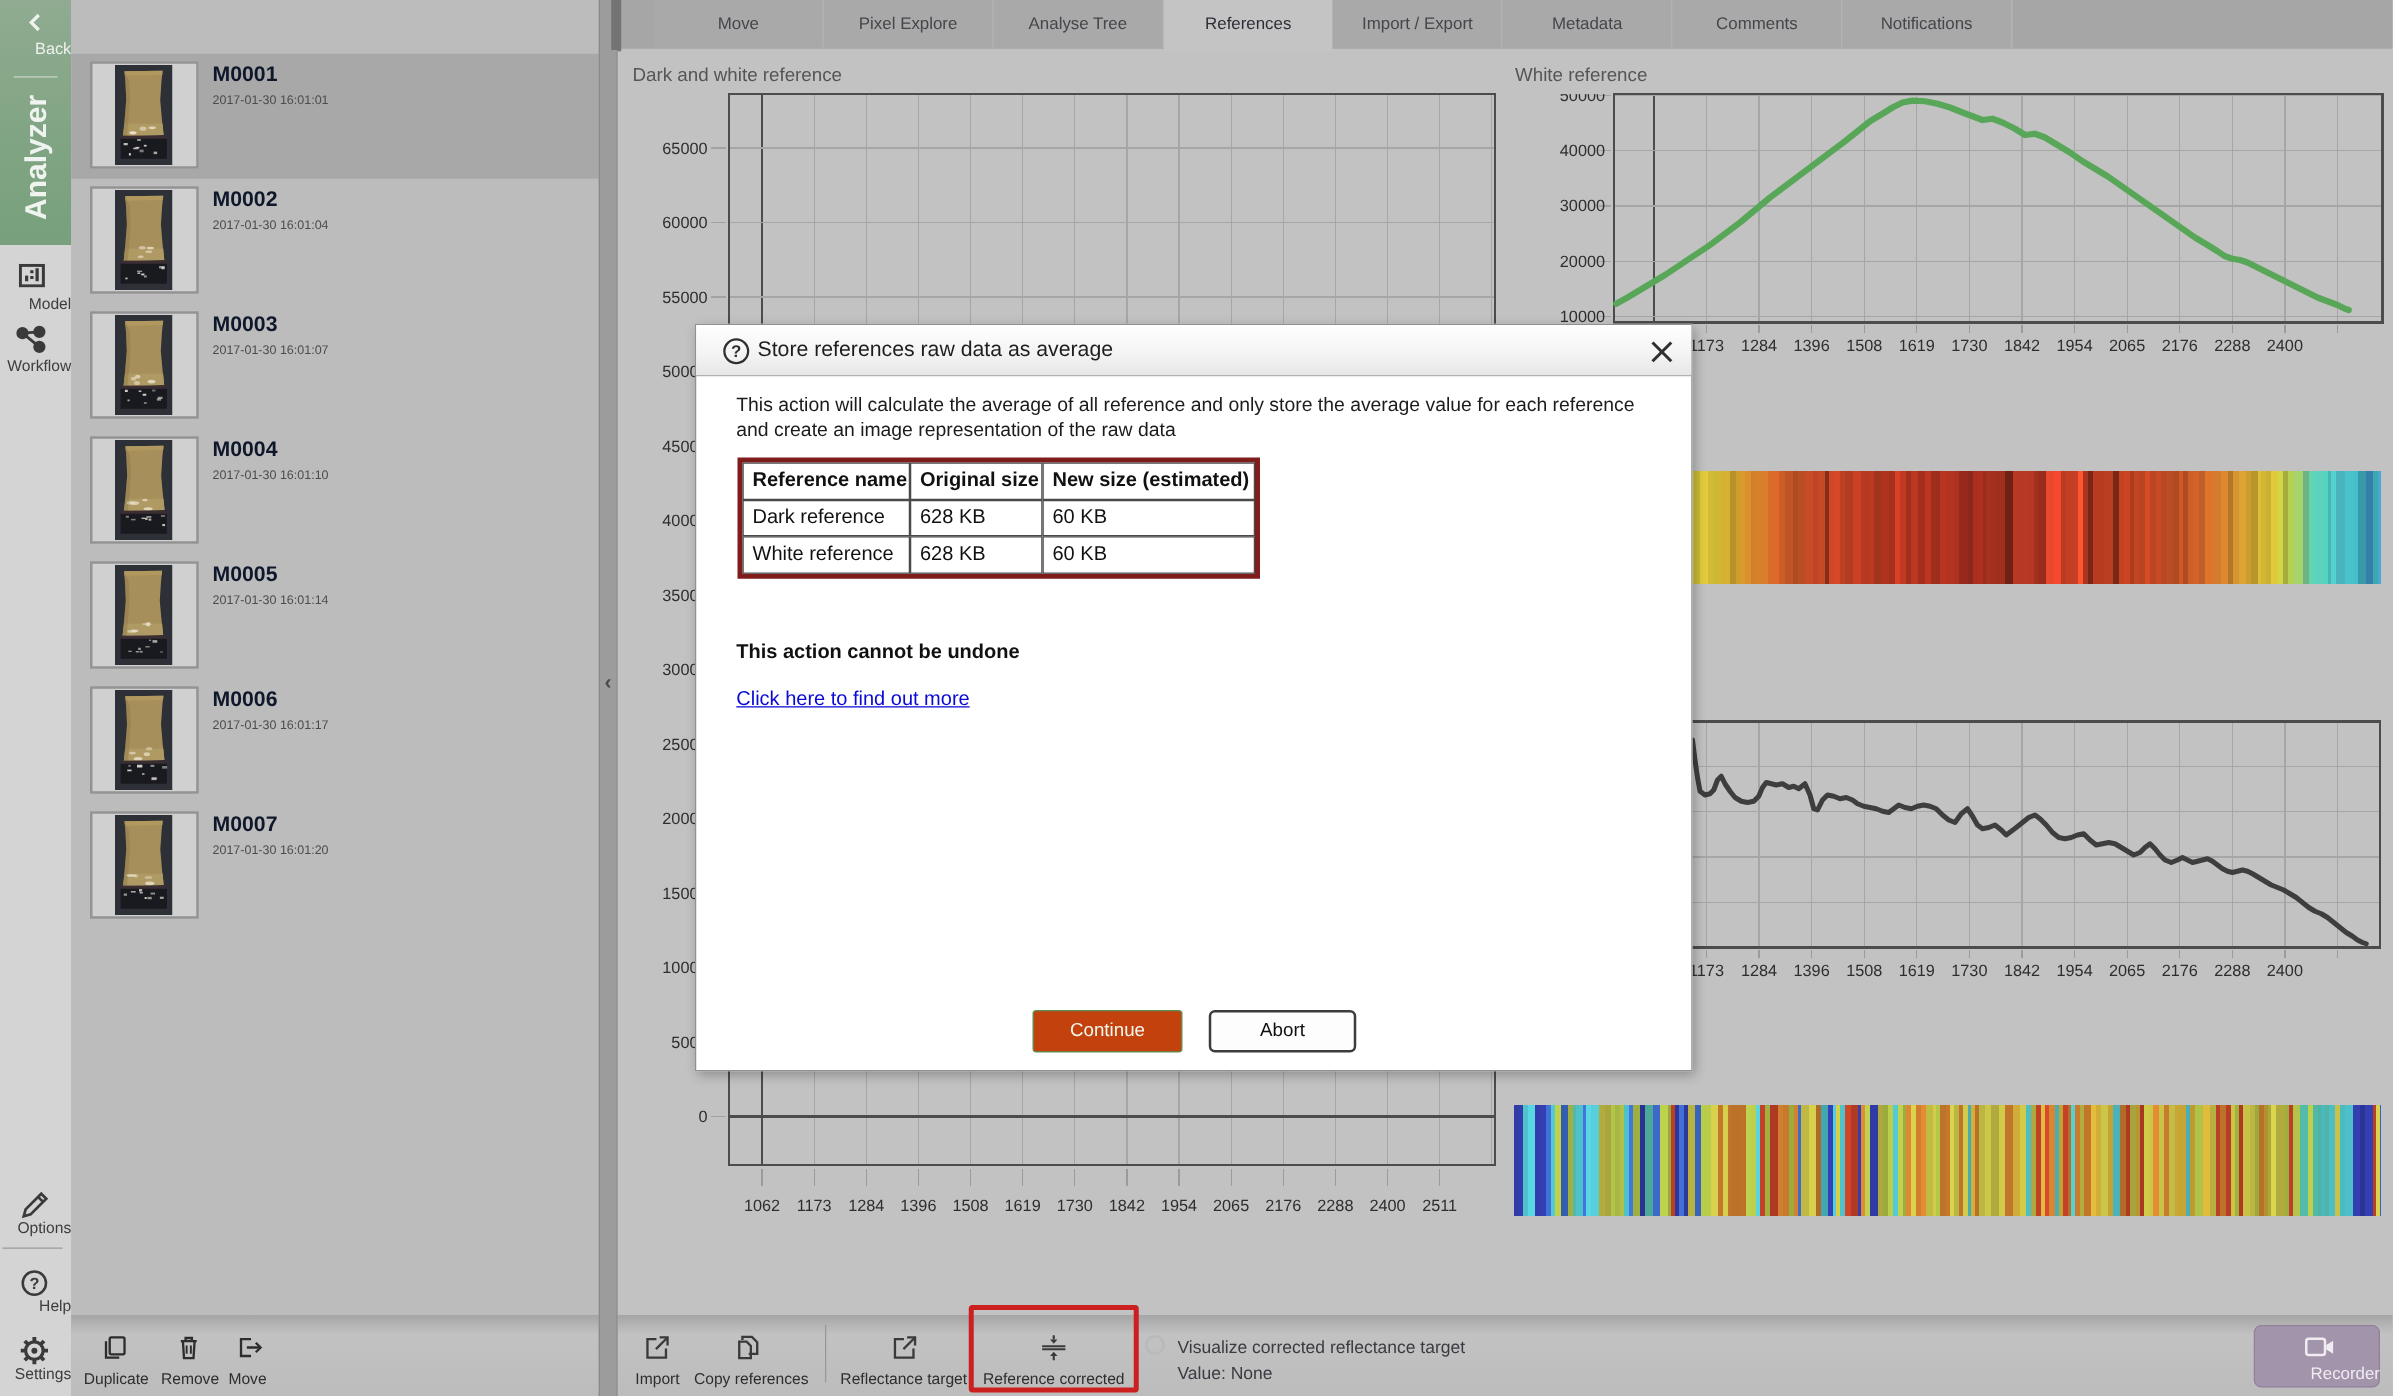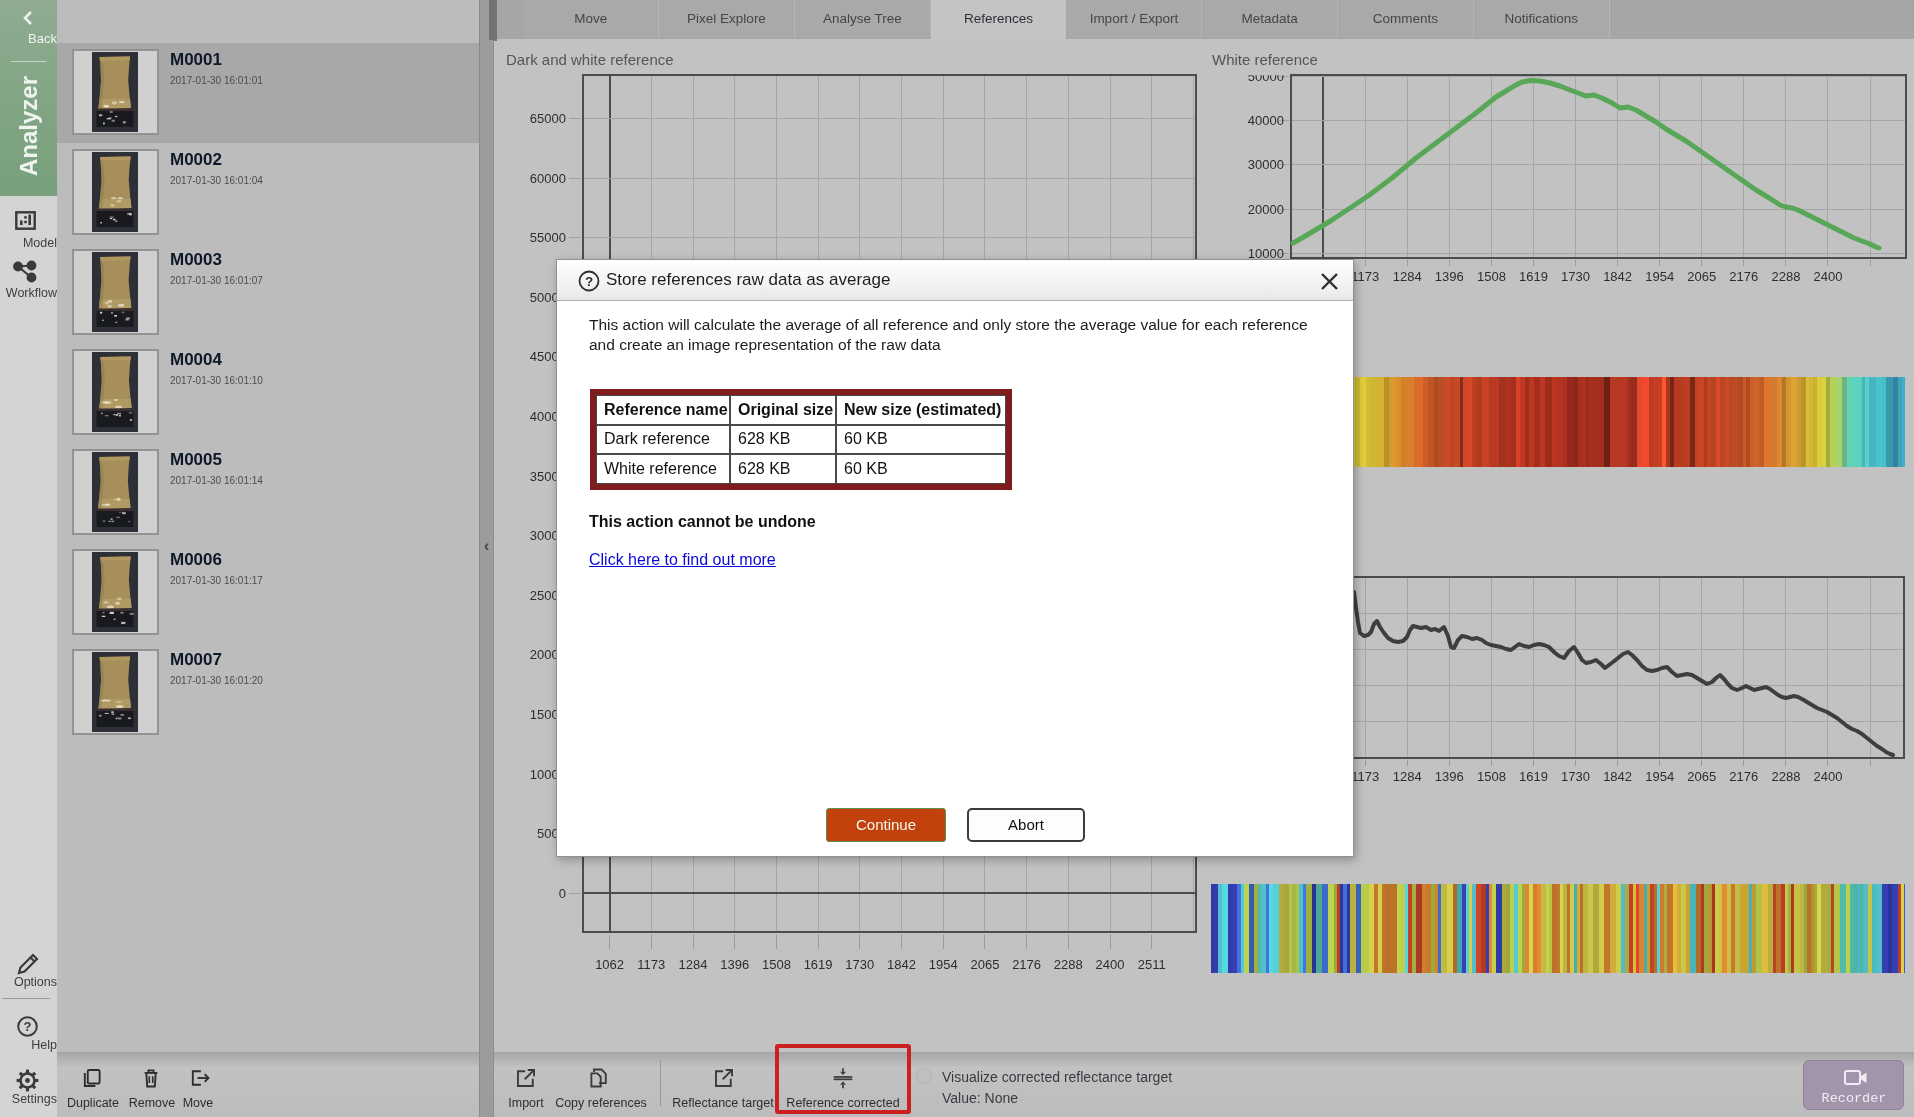--- a/index.html
+++ b/index.html
@@ -30,28 +30,28 @@
 
 #toolbar { position:absolute; left:479px; top:1052px; width:1435px; height:65px; background:linear-gradient(180deg,#a5a5a5 0%,#c2c2c2 24%,#bcbcbc 100%); }
 #ptoolbar { position:absolute; left:57px; top:1052px; width:422px; height:65px; background:linear-gradient(180deg,#a5a5a5 0%,#c2c2c2 24%,#bcbcbc 100%); }
 .tli { position:absolute; top:14px; }
 .tll { position:absolute; top:44px; font-size:12.5px; color:#2e2e2e; white-space:nowrap; transform:translateX(-50%); }
 #tsep { position:absolute; left:660px; top:1060px; width:1px; height:46px; background:#979797; }
 #radioc { position:absolute; left:916px; top:1068px; width:16px; height:16px; border-radius:50%; border:2px solid #b9b9b9; }
 #viz1 { position:absolute; left:942px; top:1069px; font-size:14px; color:#3a3a42; }
 #viz2 { position:absolute; left:942px; top:1090px; font-size:14px; color:#3a3a42; }
 #recorder { position:absolute; left:1803px; top:1060px; width:101px; height:50px; background:#a294aa; border:1px solid #937f9c; border-radius:6px; }
-#recorder .rl { position:absolute; left:0; top:30px; width:100px; text-align:center; color:#f0ecf2; font-size:13.5px;font-family:Liberation Mono, monospace; }
+#recorder .rl { position:absolute; left:0; top:30px; width:100px; text-align:right; color:#f0ecf2; font-size:13.5px; }
 
 #dialog { position:absolute; left:556px; top:259px; width:798px; height:598px; background:#ffffff; border:1px solid #909090; box-shadow:2px 3px 9px rgba(0,0,0,0.28); }
 #dtitle { position:absolute; left:0; top:0; width:796px; height:41px; background:linear-gradient(180deg,#ffffff 0%,#f3f3f3 60%,#e7e7e7 100%); border-bottom:1px solid #b0b0b0; }
 #dtitle span { position:absolute; left:49px; top:10px; font-size:17px; color:#1e1e1e; }
 #dclose { position:absolute; left:763px; top:12px; width:19px; height:19px; }
 #dbody { position:absolute; left:32px; top:55px; font-size:15.5px; color:#1c1c1c; line-height:20px; }
-#dtable { position:absolute; left:33px; top:129px; border-collapse:separate; border-spacing:0; border:6px solid #7f1d1d; }
+#dtable { position:absolute; left:33px; top:106px; border-collapse:separate; border-spacing:0; border:4px solid #7f1d1d; }
 #dtable td { border:1px solid #4a4a4a; font-size:16px; color:#111; padding:0 0 0 7px; height:29.5px; vertical-align:middle; }
 #dtable .hd { font-weight:bold; }
 #dundone { position:absolute; left:32px; top:253px; font-size:16px; font-weight:bold; color:#111; }
 #dlink { position:absolute; left:32px; top:291px; font-size:16px; color:#0909d6; text-decoration:underline; }
 #btn-c { position:absolute; left:269px; top:548px; width:120px; height:34px; background:#c2410c; border:1px solid #5b9153; border-radius:3px; color:#f3f8ef; font-size:15px; text-align:center; line-height:32px; }
 #btn-a { position:absolute; left:410px; top:548px; width:118px; height:34px; background:#fdfdfd; border:2px solid #3c3c3c; border-radius:5px; color:#101010; font-size:15px; text-align:center; line-height:30px; }
 #redbox { position:absolute; left:775px; top:1044px; width:136px; height:70px; border:4px solid #cc1f1f; border-radius:3px; }
 svg text { font-family:"Liberation Sans",sans-serif; }
 </style></head><body>
 

